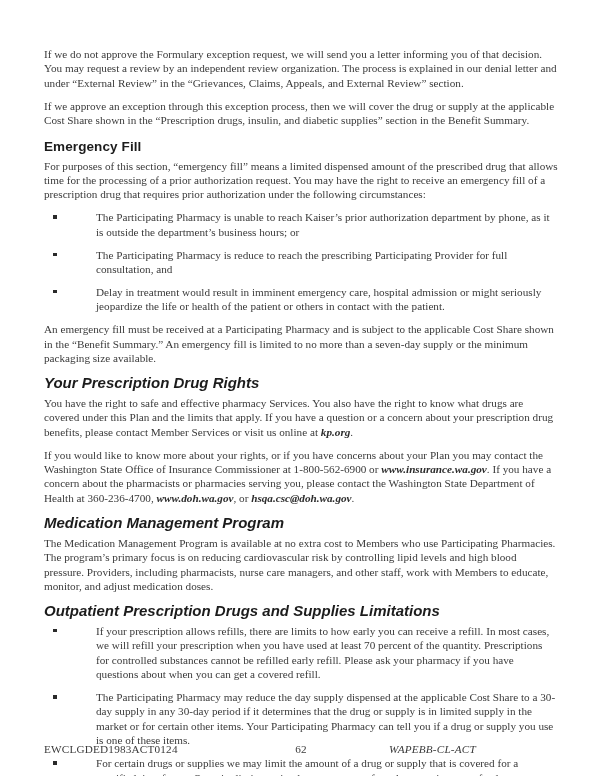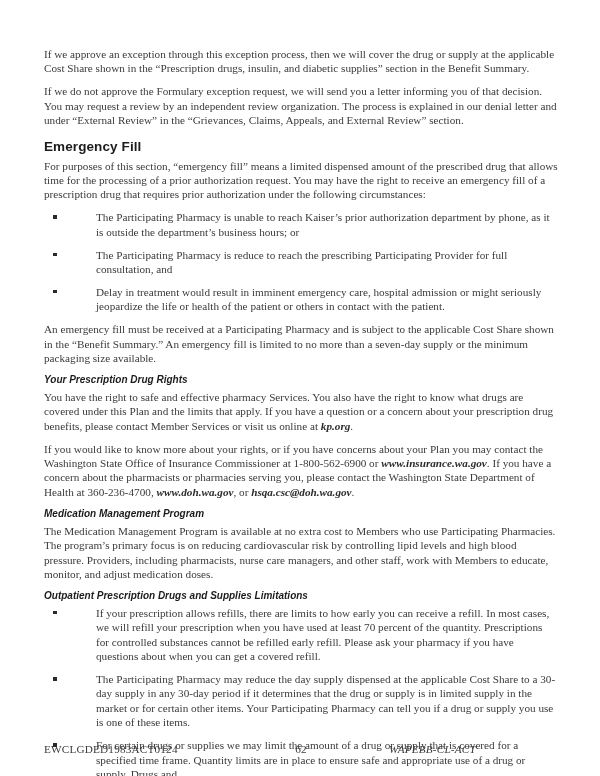--- a/index.html
+++ b/index.html
@@ -33,21 +33,21 @@
     font-family: "Liberation Sans", "DejaVu Sans", sans-serif;
     font-size: 13.5px;
     font-weight: bold;
     font-style: normal;
     color: #1c1c1c;
     margin: 11px 0 5px 0;
     letter-spacing: 0.1px;
   }
   .h-ital {
     font-family: "Liberation Sans", "DejaVu Sans", sans-serif;
-    font-size: 10px;
+    font-size: 15px;
     font-weight: bold;
     font-style: italic;
     color: #1c1c1c;
     margin: 0 0 5px 0;
   }
   ul.bullets {
     list-style: none;
     margin: 0 0 8.5px 0;
     padding: 0;
   }
@@ -89,22 +89,22 @@
   .footer .fl { text-align: left; }
   .footer .fc { text-align: center; }
   .footer .fr { text-align: center; font-style: italic; }
 </style>
 </head>
 <body>
 
 <div class="page">
   <main class="content">
 
+    <p class="para">If we do not approve the Formulary exception request, we will send you a letter informing you of that decision. You may request a review by an independent review organization. The process is explained in our denial letter and under “External Review” in the “Grievances, Claims, Appeals, and External Review” section.</p>
     <p class="para">If we approve an exception through this exception process, then we will cover the drug or supply at the applicable Cost Share shown in the “Prescription drugs, insulin, and diabetic supplies” section in the Benefit Summary.</p>
-    <p class="para">If we do not approve the Formulary exception request, we will send you a letter informing you of that decision. You may request a review by an independent review organization. The process is explained in our denial letter and under “External Review” in the “Grievances, Claims, Appeals, and External Review” section.</p>
 
     <h2 class="h-sans">Emergency Fill</h2>
     <p class="para">For purposes of this section, “emergency fill” means a limited dispensed amount of the prescribed drug that allows time for the processing of a prior authorization request. You may have the right to receive an emergency fill of a prescription drug that requires prior authorization under the following circumstances:</p>
 
     <ul class="bullets">
       <li class="bullet">
         <span class="marker"></span>
         <span class="btext">The Participating Pharmacy is unable to reach Kaiser’s prior authorization department by phone, as it is outside the department’s business hours; or</span>
       </li>
       <li class="bullet">

